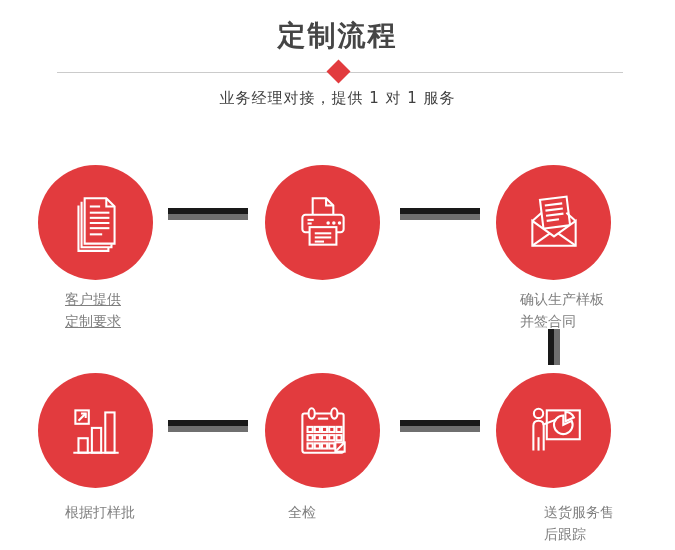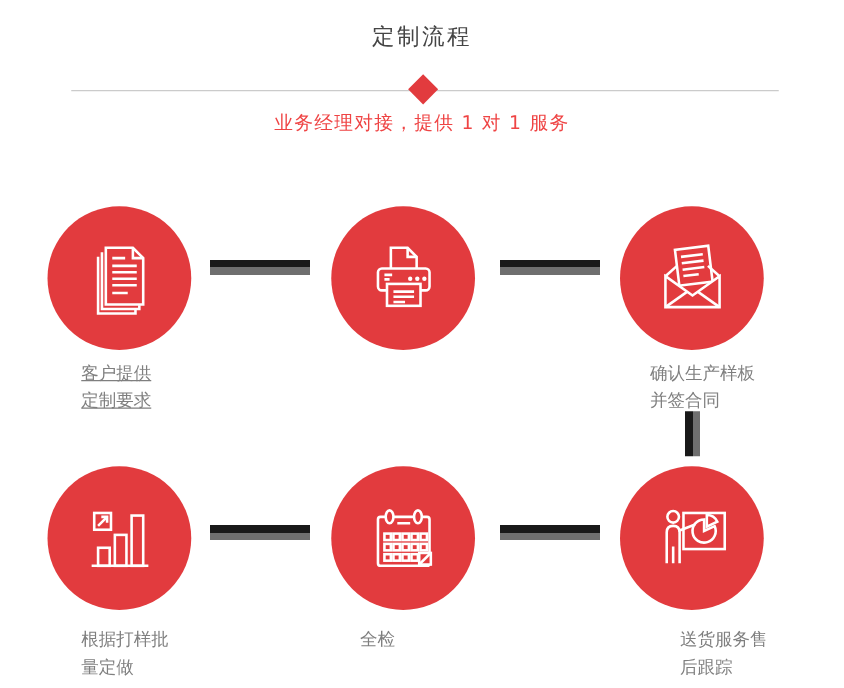--- a/index.html
+++ b/index.html
@@ -1,24 +1,24 @@
 <!DOCTYPE html>
 <html><head>
 <meta charset="utf-8">
 <style>
   html,body{margin:0;padding:0;background:#fff;font-family:"DejaVu Sans","Liberation Sans",sans-serif;}
   .stage{position:relative;width:675px;height:550px;background:#fff;overflow:hidden;}
 
   .title{position:absolute;top:17px;left:0;width:100%;text-align:center;
-         font-size:18px;font-weight:normal;color:#454545;letter-spacing:2px;}
+         font-size:28px;font-weight:bold;color:#454545;letter-spacing:2px;}
   .divider{position:absolute;left:57px;top:72px;width:566px;height:1px;background:#cbcbcb;}
   .diamond{position:absolute;left:330px;top:63px;width:17px;height:17px;
            background:#e23b3e;transform:rotate(45deg);}
   .subtitle{position:absolute;top:89px;left:0;width:100%;text-align:center;
-            font-size:15px;color:#ef4444;letter-spacing:1px;}
+            font-size:15px;color:#404040;letter-spacing:1px;}
 
   .circle{position:absolute;width:115px;height:115px;border-radius:50%;background:#e23b3e;
           display:flex;align-items:center;justify-content:center;}
   .circle svg{width:66px;height:66px;display:block;}
   .circle svg *{stroke:#ffffff;stroke-width:2;fill:none;}
   .circle svg .fillred{fill:#e23b3e;}
   .circle svg .dot{fill:#ffffff;stroke:none;}
   .circle svg .thin{stroke-width:1.6;}
 
   .s1{left:38px;top:165px;} .s2{left:265px;top:165px;} .s3{left:496px;top:165px;}
@@ -115,21 +115,20 @@
       <rect x="15" y="39" width="9" height="14"></rect>
       <rect x="28" y="29" width="9" height="24"></rect>
       <rect x="41" y="14" width="9" height="39"></rect>
       <rect class="fillred" x="12" y="12" width="13" height="13"></rect>
       <line x1="15" y1="22" x2="22" y2="15"></line>
       <polyline points="17.5,15 22,15 22,19.5"></polyline>
     </svg>
   </div>
   <div class="label l4">
     <div>根据打样批</div>
-    <div>量定做</div>
   </div>
 
   <div class="circle s5">
     <svg viewBox="0 0 64 64">
       <rect class="fillred" x="12" y="15" width="40" height="38" rx="2"></rect>
       <line x1="27" y1="20" x2="37" y2="20"></line>
       <ellipse class="fillred" cx="21" cy="15" rx="3" ry="5"></ellipse>
       <ellipse class="fillred" cx="43" cy="15" rx="3" ry="5"></ellipse>
       <g class="thin">
         <rect x="17" y="28" width="5" height="5"></rect>

